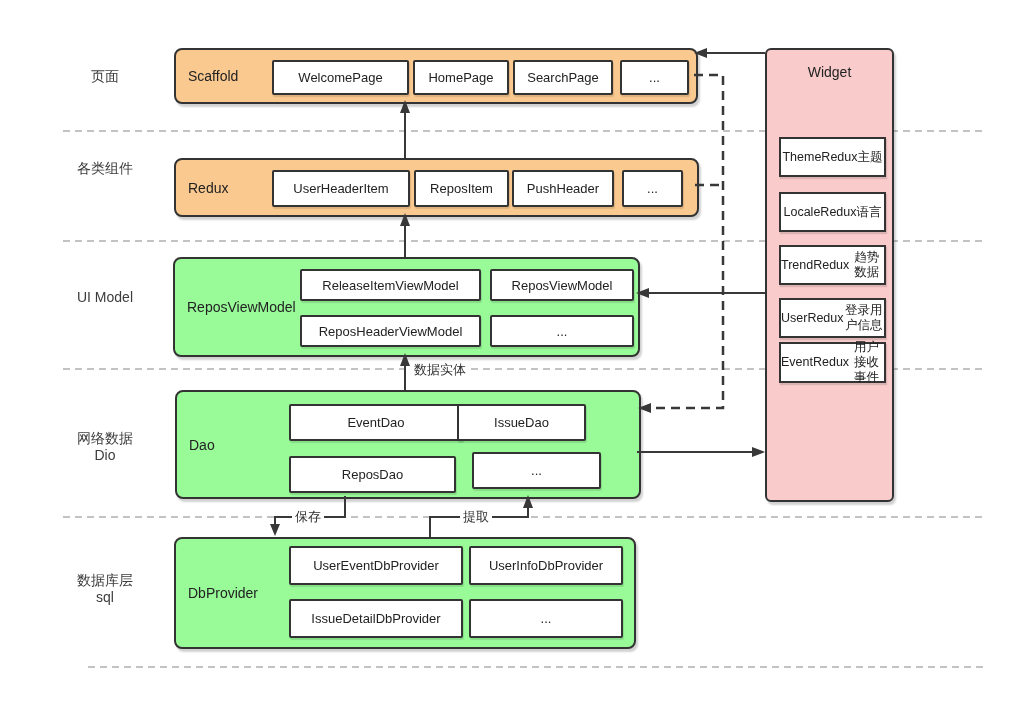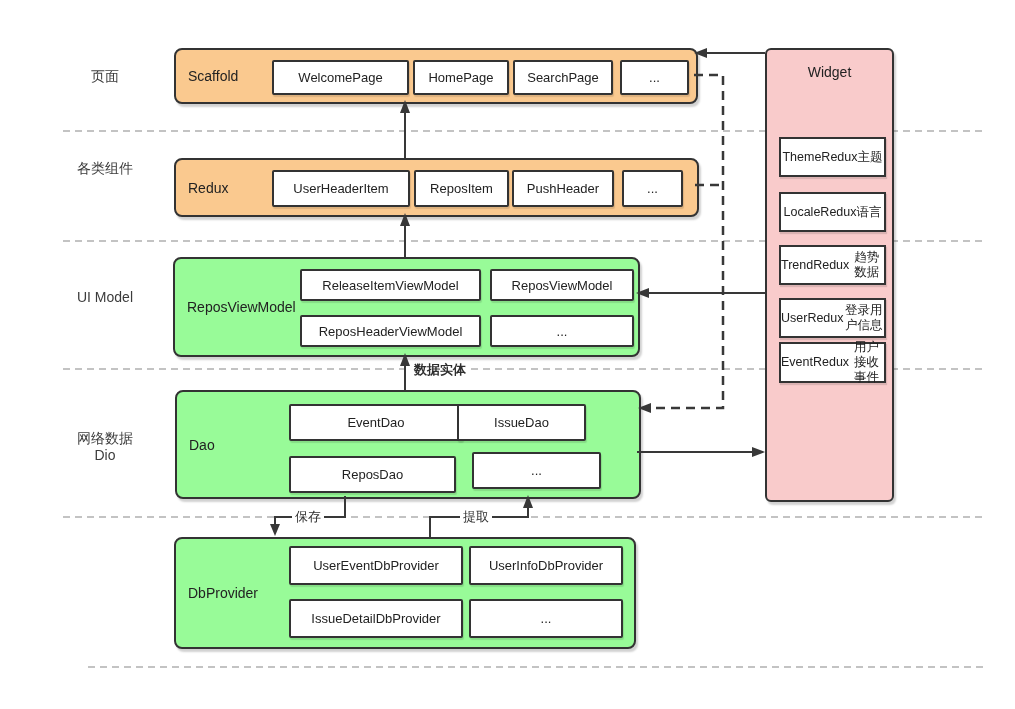--- a/index.html
+++ b/index.html
@@ -41,21 +41,21 @@
   .redux-item{
     position:absolute;left:12px;width:103px;background:#fff;border:2px solid #333;
     display:flex;flex-direction:row;align-items:center;justify-content:center;
     font-size:12.5px;line-height:15px;color:#222;text-align:center;
     box-shadow:1px 2px 1px rgba(0,0,0,0.12);
   }
   .edge-label{
     position:absolute;background:#ffffff;font-size:13px;color:#2f2f2f;
     padding:0 3px;line-height:16px;white-space:nowrap;
   }
-  .edge-label.bold{font-weight:700;text-align:right;}
+  .edge-label.bold{font-weight:400;text-align:right;}
 </style>
 </head>
 <body>
 
 <div id="canvas">
 
   <svg class="abs" width="1015" height="709">
     <g stroke="#b0b0b0" stroke-width="1.3" stroke-dasharray="7,5">
       <line x1="63" y1="131" x2="984" y2="131"></line>
       <line x1="63" y1="241" x2="984" y2="241"></line>
@@ -73,20 +73,24 @@
     <span>各类组件</span>
       <span></span>
   </div>
   <div class="row-label" style="top:289px">
     <span>UI Model</span>
       <span></span>
   </div>
   <div class="row-label" style="top:430px">
     <span>网络数据</span>
       <span>Dio</span>
+  </div>
+  <div class="row-label" style="top:572px">
+    <span>数据库层</span>
+      <span>sql</span>
   </div>
 
   <div class="layer-box orange" style="left:174px;top:48px;width:520px;height:52px">
     <span class="layer-title">Scaffold</span>
     <div class="node" style="left:96px;top:10px;width:133px;height:31px">
         <span>WelcomePage</span>
       </div>
     <div class="node" style="left:237px;top:10px;width:92px;height:31px">
         <span>HomePage</span>
       </div>

